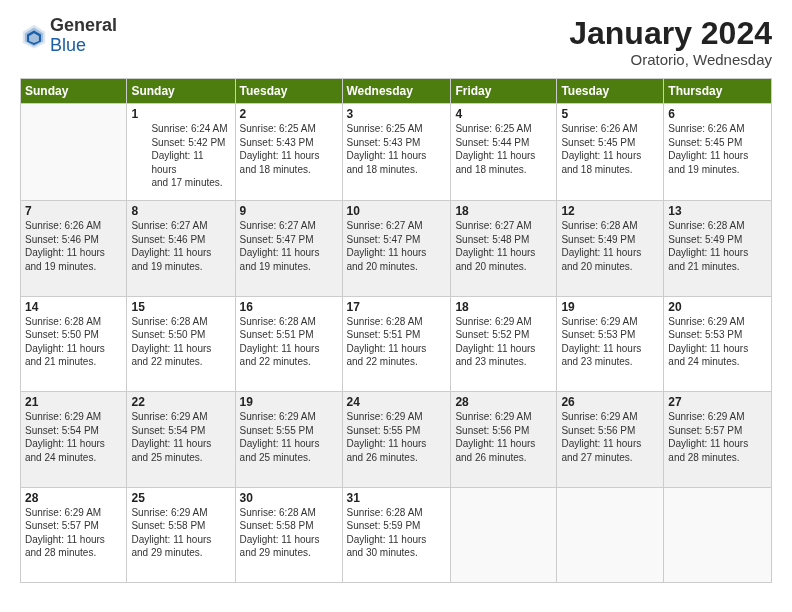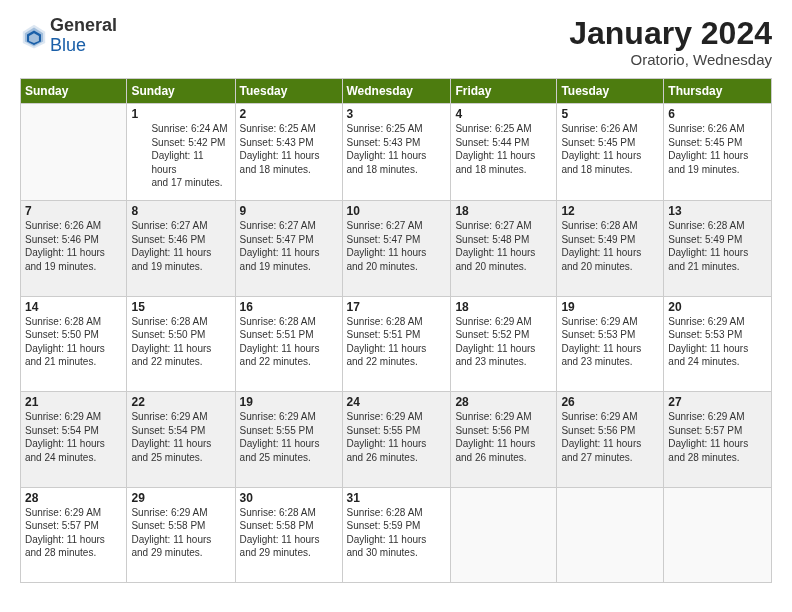--- a/index.html
+++ b/index.html
@@ -340,21 +340,21 @@
         </tr>
         <tr>
           <td>
             <span class="day-num">28</span>
             <div class="day-info" style="white-space: pre-line;">Sunrise: 6:29 AM
 Sunset: 5:57 PM
 Daylight: 11 hours
 and 28 minutes.</div>
           </td>
           <td>
-            <span class="day-num">29</span>
+            <span class="day-num">25</span>
             <div class="day-info" style="white-space: pre-line;">Sunrise: 6:29 AM
 Sunset: 5:58 PM
 Daylight: 11 hours
 and 29 minutes.</div>
           </td>
           <td>
             <span class="day-num">30</span>
             <div class="day-info" style="white-space: pre-line;">Sunrise: 6:28 AM
 Sunset: 5:58 PM
 Daylight: 11 hours

